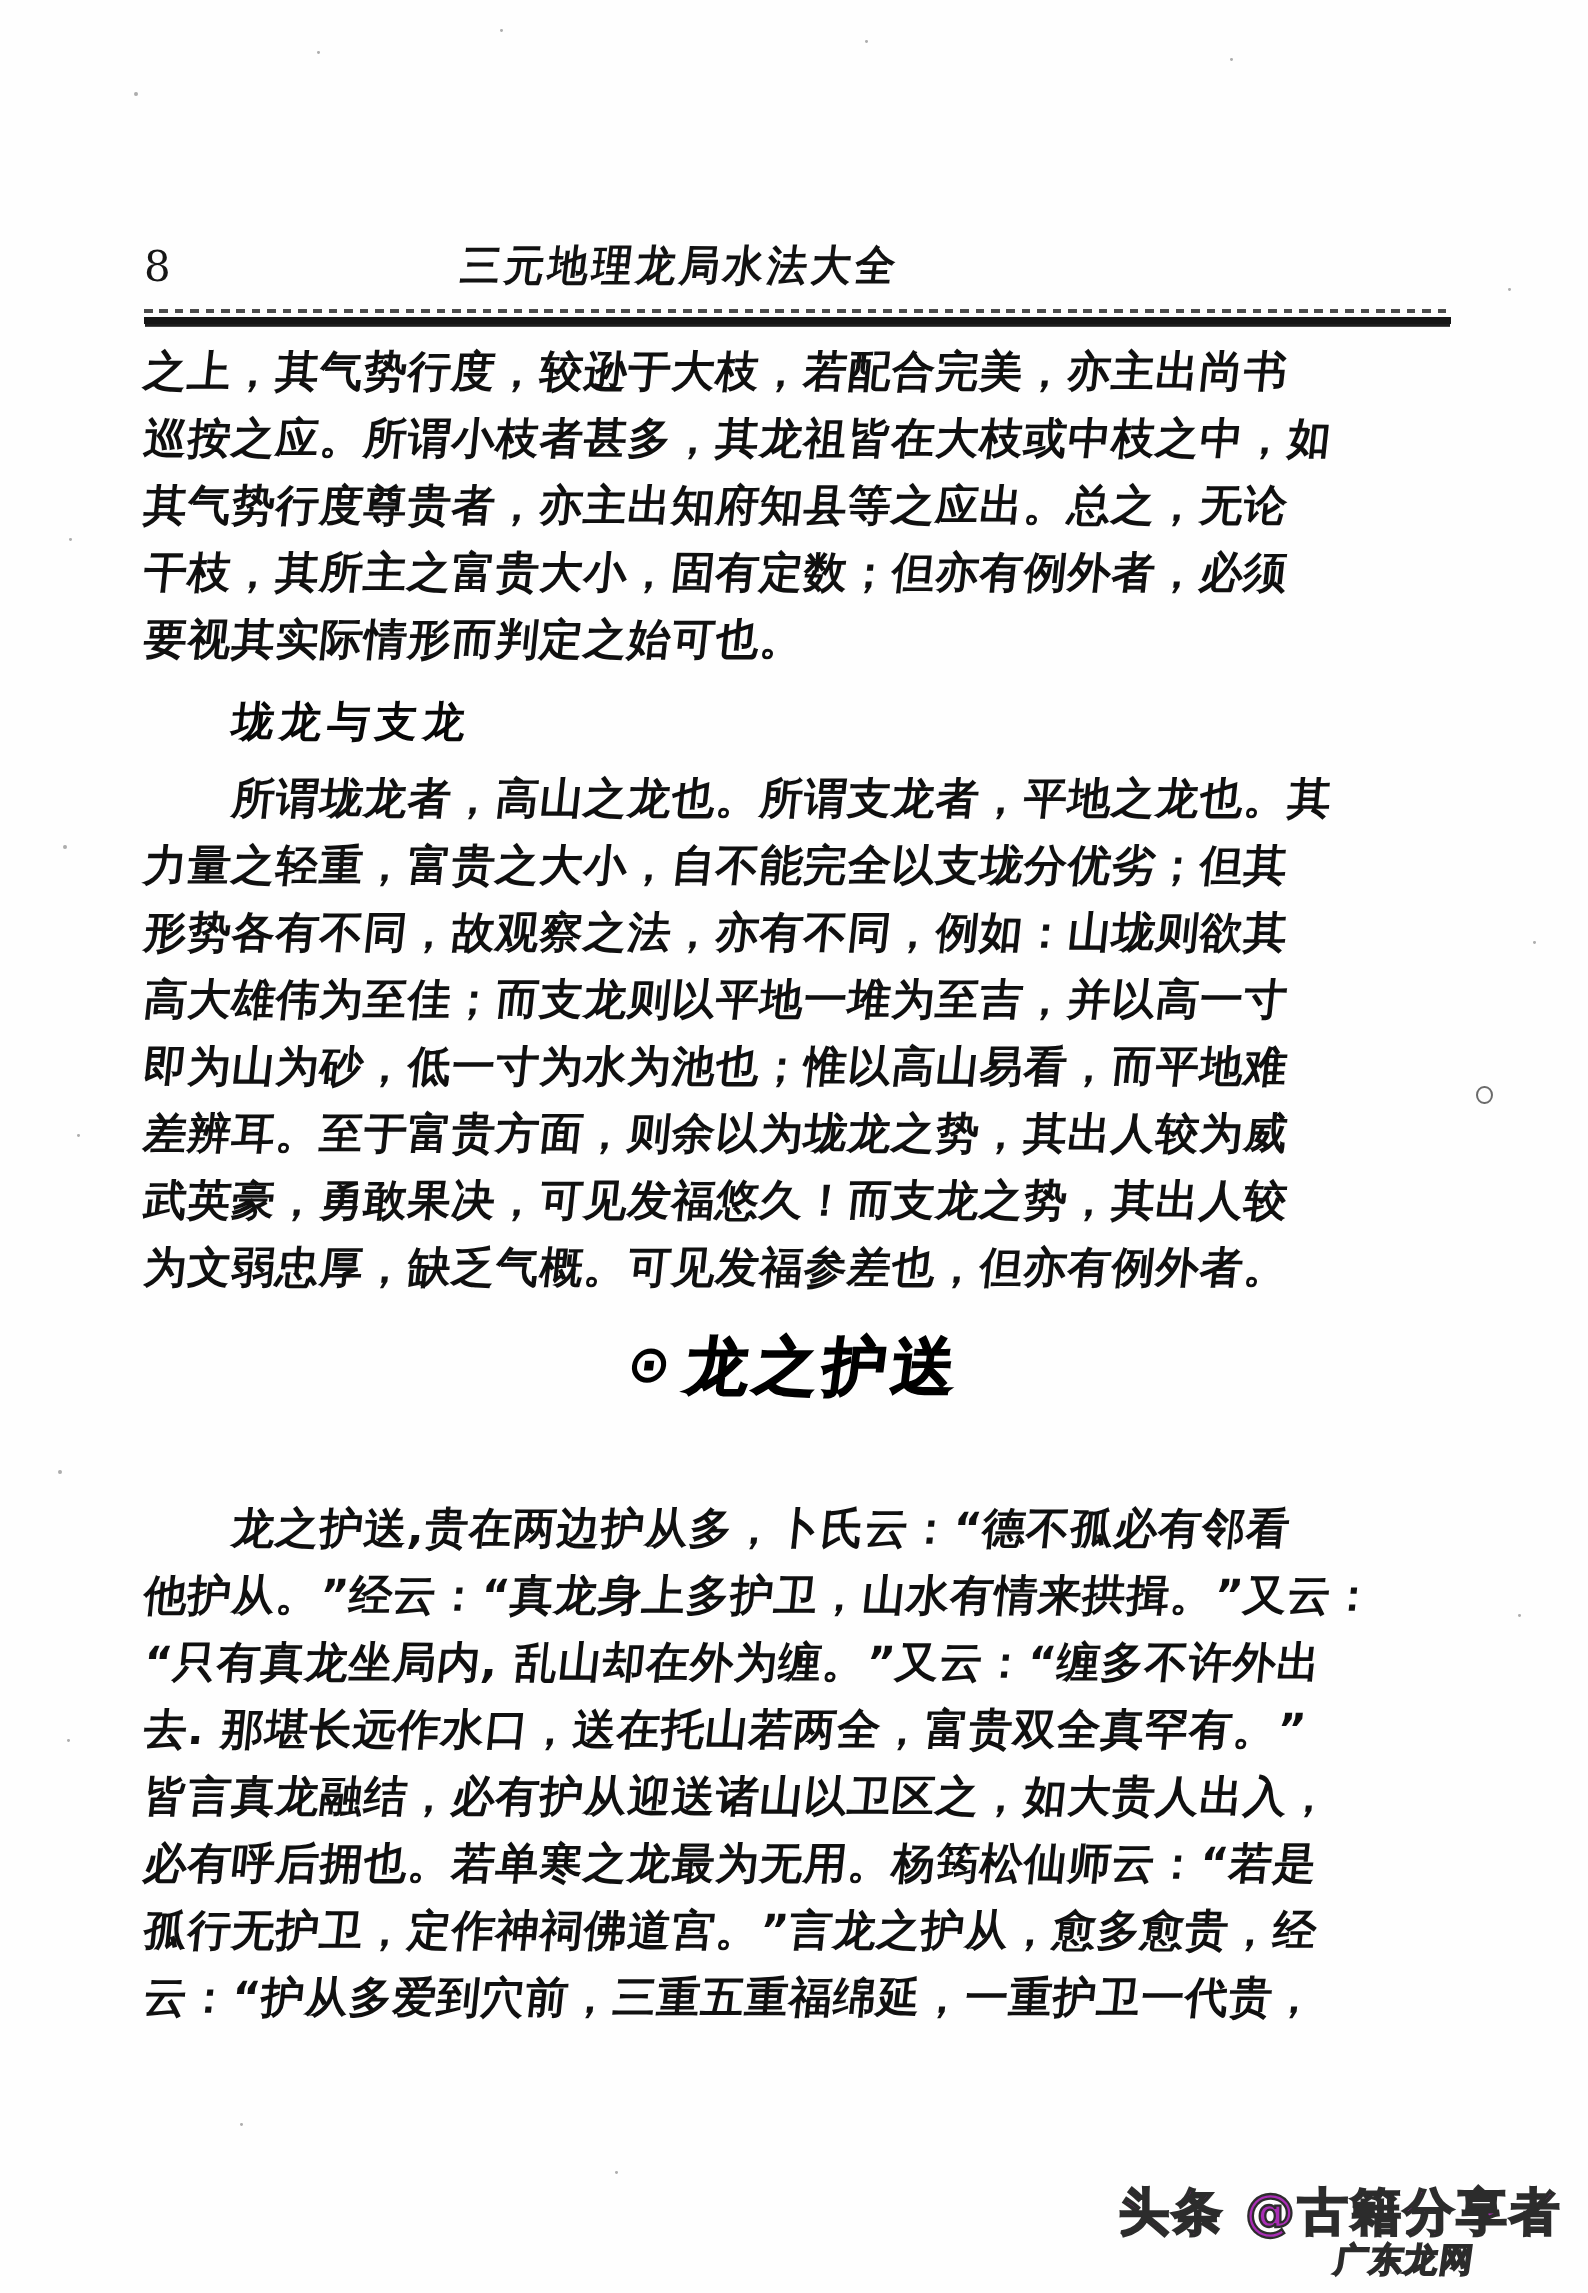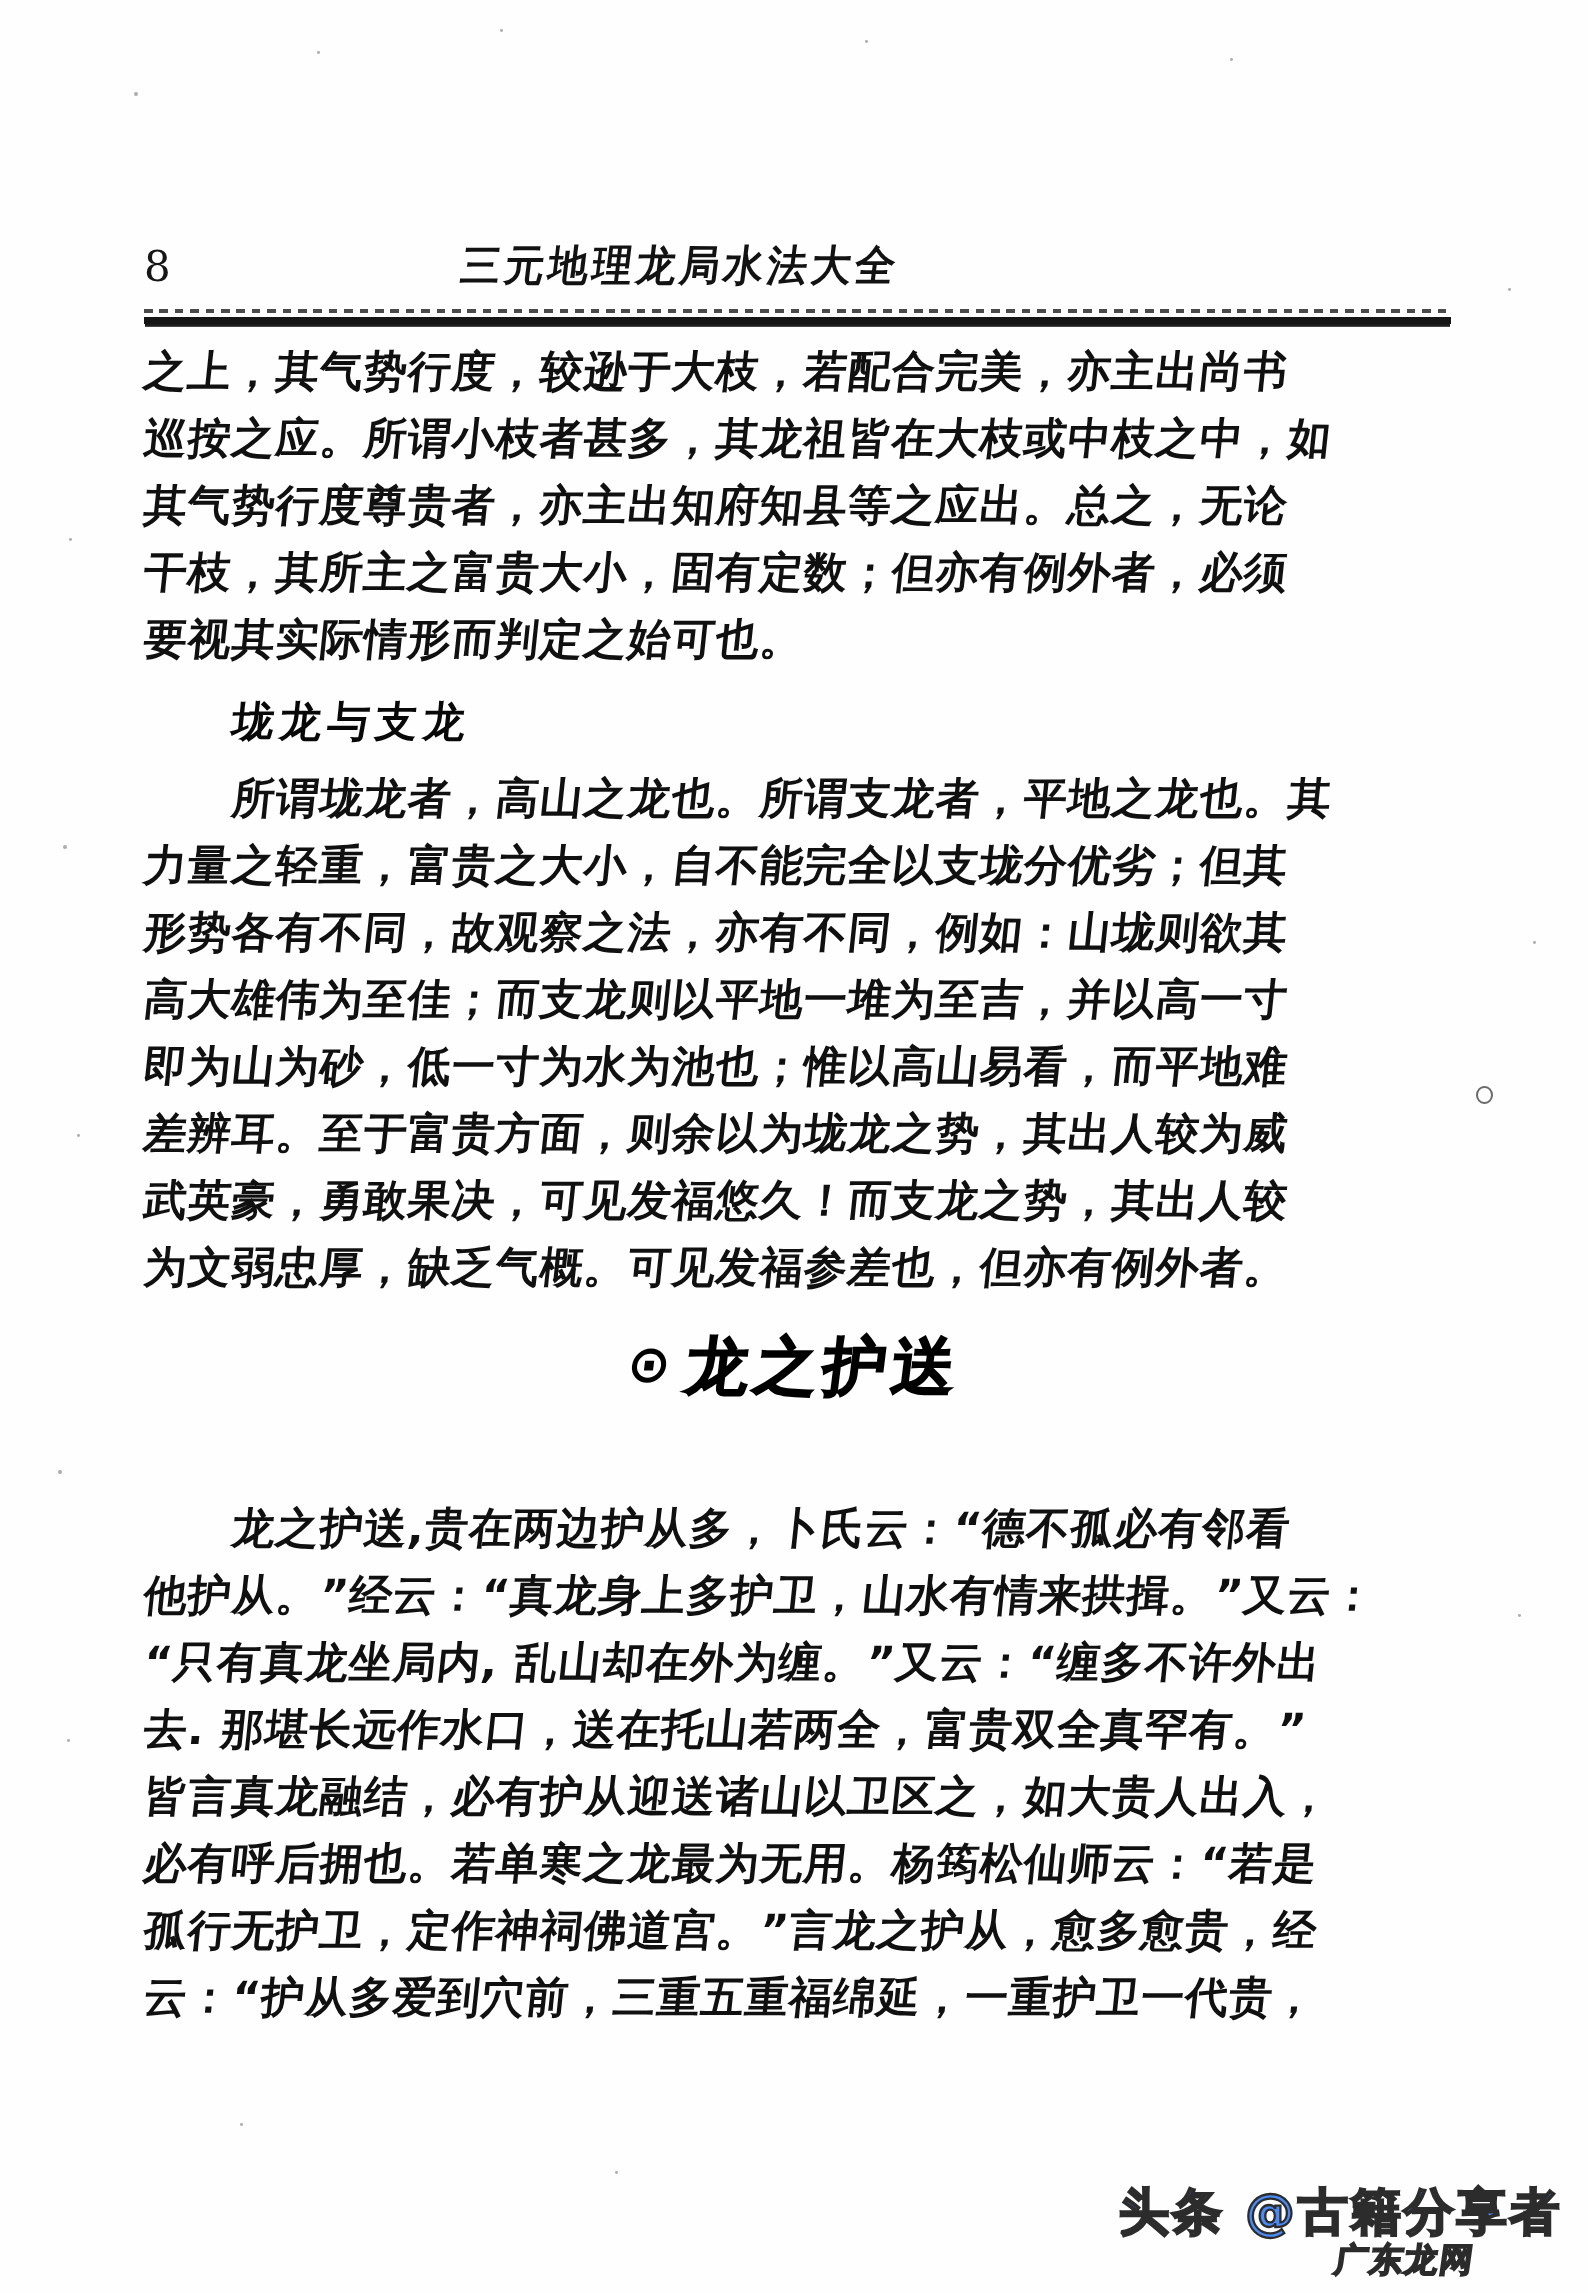--- a/index.html
+++ b/index.html
@@ -140,21 +140,21 @@
   }
 
   
   .watermark {
     position: absolute;
     left: 1119px;
     top: 2179px;
     font-size: 50px;
     font-weight: 700;
     letter-spacing: 2.9px;
-    color: #3b82f6;
+    color: #a21caf;
     -webkit-text-stroke: 2.3px #1b1b1b;
     text-shadow: 0 0 1px #8a8a8a;
     white-space: nowrap;
     opacity: .92;
   }
   .watermark-sub {
     position: absolute;
     left: 1335px;
     top: 2238px;
     font-size: 33px;

